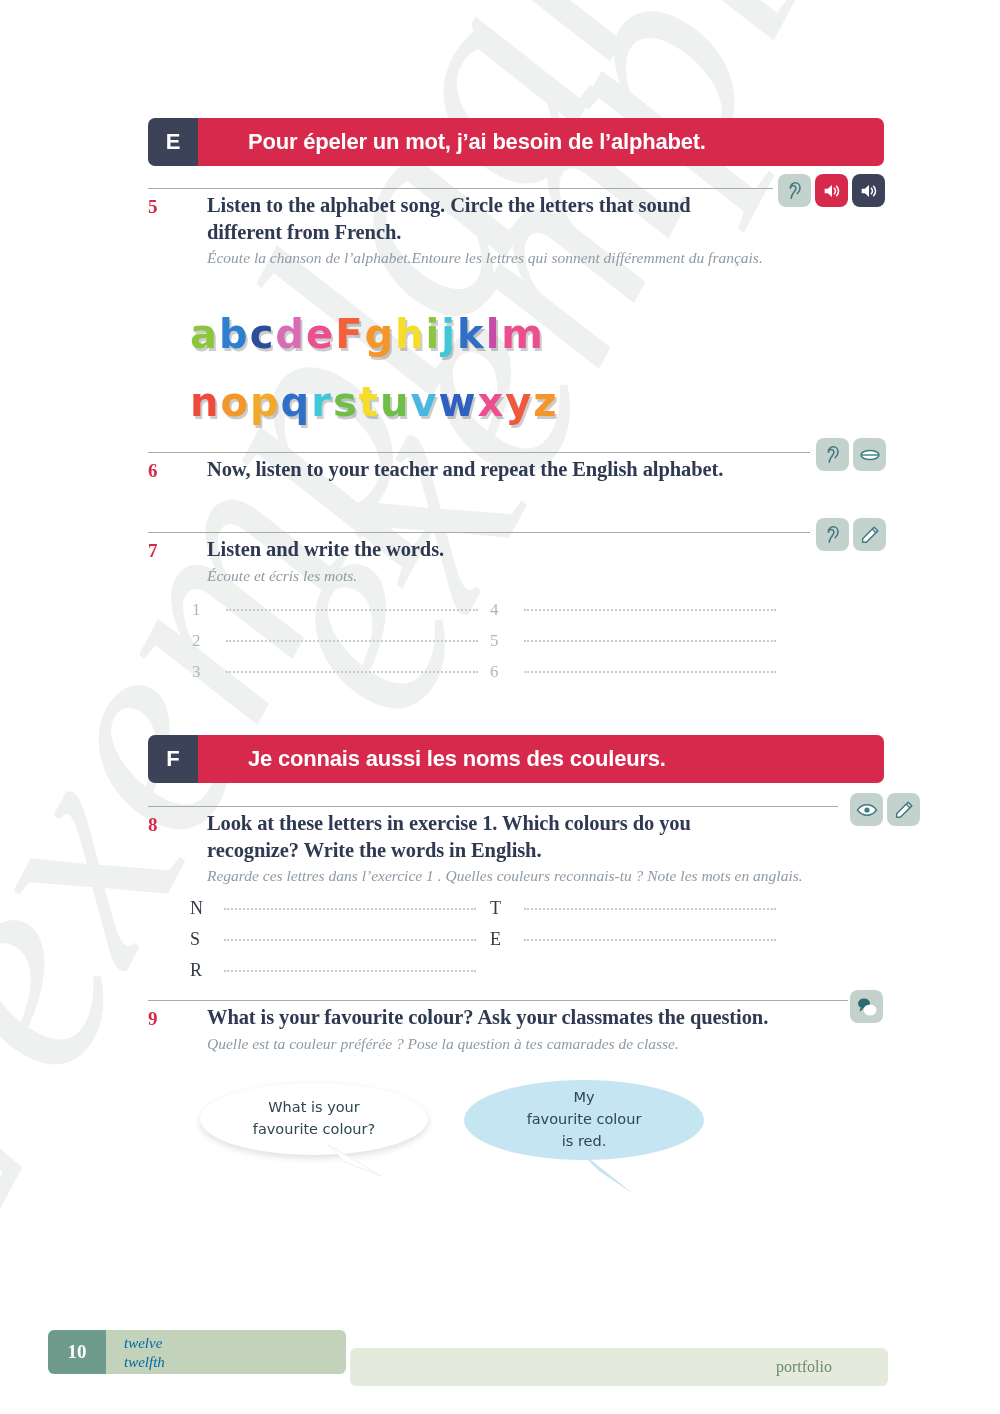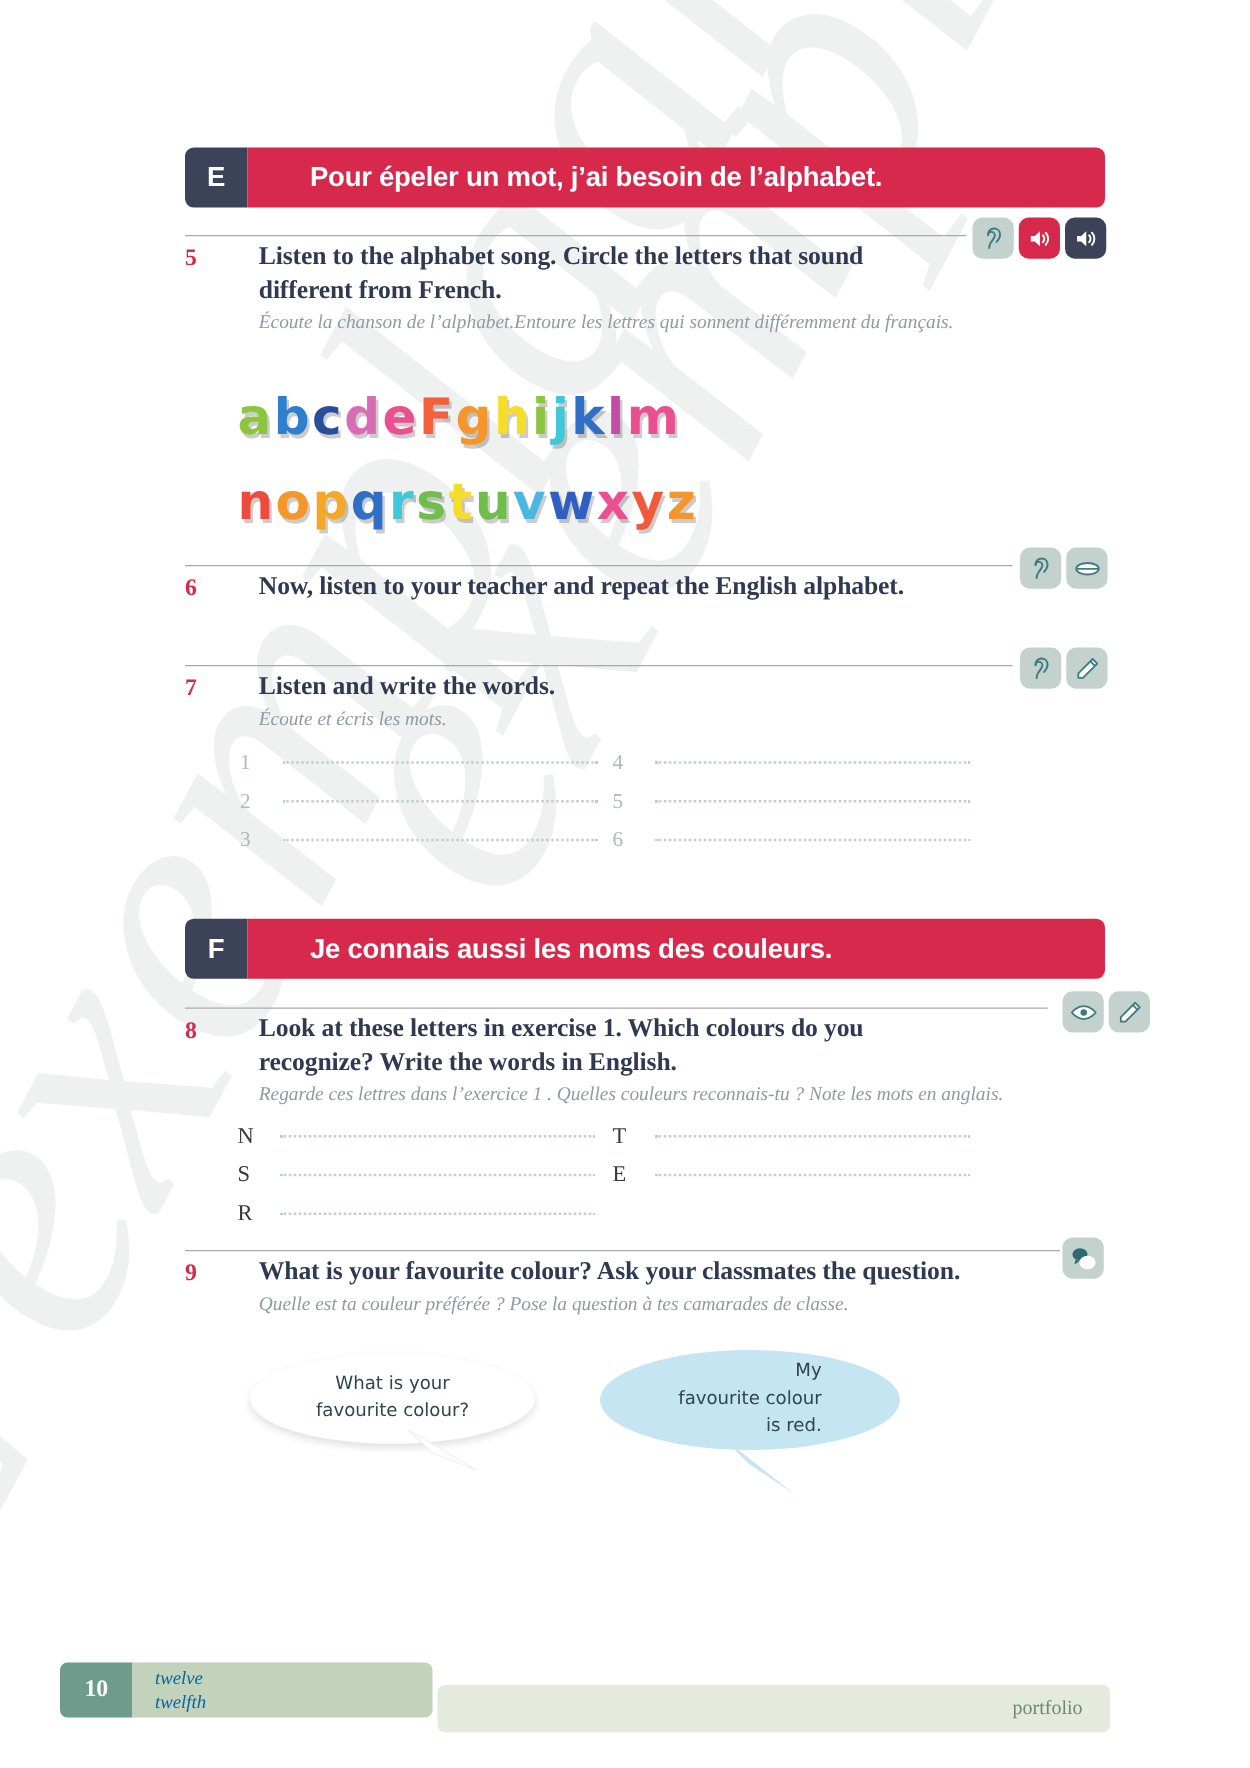--- a/index.html
+++ b/index.html
@@ -200,21 +200,21 @@
     font-size: 15px;
     line-height: 1.25;
   }
   .portfolio-bar {
     position: absolute;
     left: 350px; top: 1348px;
     width: 538px; height: 38px;
     background: #e4ebdd;
     border-radius: 6px;
     display: flex; align-items: center; justify-content: flex-end;
-    padding-right: 22px;
+    padding-right: 56px;
     color: #6f8a6f;
     font-family: "Liberation Serif", serif;
     font-size: 16px;
   }
 </style>
 </head>
 <body>
 
 <div class="watermark">
   <div class="wm-text wm-1">L'exemplaar</div>
@@ -451,21 +451,21 @@
     <div class="bubble white" style="left:200px; top:1083px; width:228px; height:72px;">
       <div>
         <div>What is your</div>
         <div>favourite colour?</div>
       </div>
     </div>
     <svg style="position:absolute; left:325px; top:1140px;" width="70" height="50" viewBox="0 0 70 50">
       <path d="M2 4 L56 36 L20 22 Z" fill="#ffffff" stroke="#f0f0f0" stroke-width="1"></path>
     </svg>
 
-    <div class="bubble blue" style="left:480px; top:1080px; width:240px; height:80px;text-align:right;">
+    <div class="bubble blue" style="left:464px; top:1080px; width:240px; height:80px;">
       <div>
         <div>My</div>
         <div>favourite colour</div>
         <div>is red.</div>
       </div>
     </div>
     <svg style="position:absolute; left:575px; top:1145px;" width="80" height="62" viewBox="0 0 80 62">
       <path d="M2 4 L60 50 L24 26 Z" fill="#c6e5f2"></path>
     </svg>
   </div>

